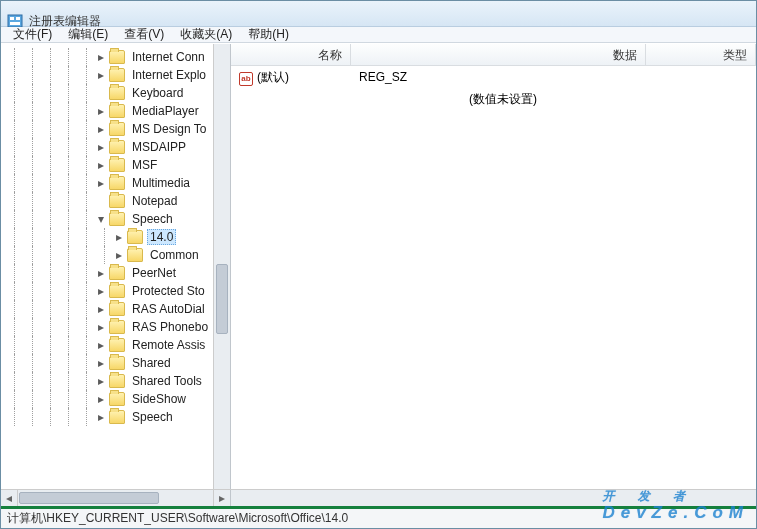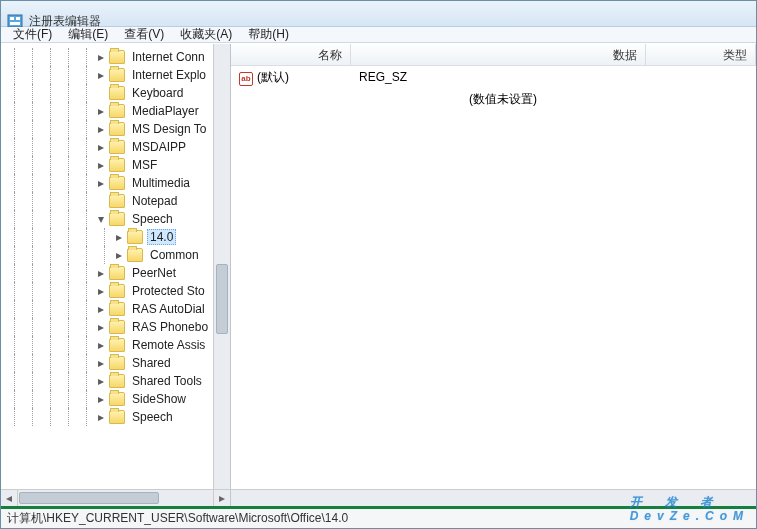--- a/index.html
+++ b/index.html
@@ -37,21 +37,21 @@
   .cell-data { flex: 1; margin-top: 44px; }
   .ab-icon { width: 14px; height: 14px; border: 1px solid #c0392b; background: #fff; color: #c0392b; font-size: 8px; line-height: 12px; text-align: center; font-weight: bold; margin-right: 4px; border-radius: 2px; flex: 0 0 14px; }
   .hscroll-area { height: 17px; background: #e9edf1; border-top: 1px solid #ccc; display: flex; }
   .hscroll-left { width: 230px; border-right: 1px solid #c0c6cc; position: relative; }
   .hscroll-left .h-thumb { position: absolute; top: 2px; bottom: 2px; left: 18px; width: 140px; background: #c4ccd6; border: 1px solid #a7b2bf; border-radius: 2px; }
   .hscroll-left .arrow { position: absolute; top: 0; bottom: 0; width: 17px; display: flex; align-items: center; justify-content: center; color: #666; }
   .hscroll-left .arrow.left { left: 0; border-right: 1px solid #ccc; }
   .hscroll-left .arrow.right { right: 0; border-left: 1px solid #ccc; }
   .statusbar { height: 22px; border-top: 3px solid #15803d; background: #f4f6f8; display: flex; align-items: center; padding: 0 6px; color: #333; }
   .watermark { position: absolute; right: 8px; bottom: 6px; font-size: 26px; font-family: "Arial", sans-serif; font-style: italic; font-weight: bold; letter-spacing: 10px; color: #1d82d0; opacity: 0.8; pointer-events: none; text-shadow: 0 0 1px rgba(29,130,208,0.4); }
-  .watermark small { display: block; font-size: 12px; letter-spacing: 6px; text-align: center; margin-top: -4px; }
+  .watermark small { display: block; font-size: 17px; letter-spacing: 6px; text-align: center; margin-top: -4px; }
 </style>
 </head>
 <body>
 
 <div class="window">
 
   <div class="titlebar">
     <span class="app-icon">
       <svg width="16" height="16" viewBox="0 0 16 16">
           <rect x="1" y="2" width="14" height="12" fill="#5aa7e0" stroke="#2e6da4"></rect>

